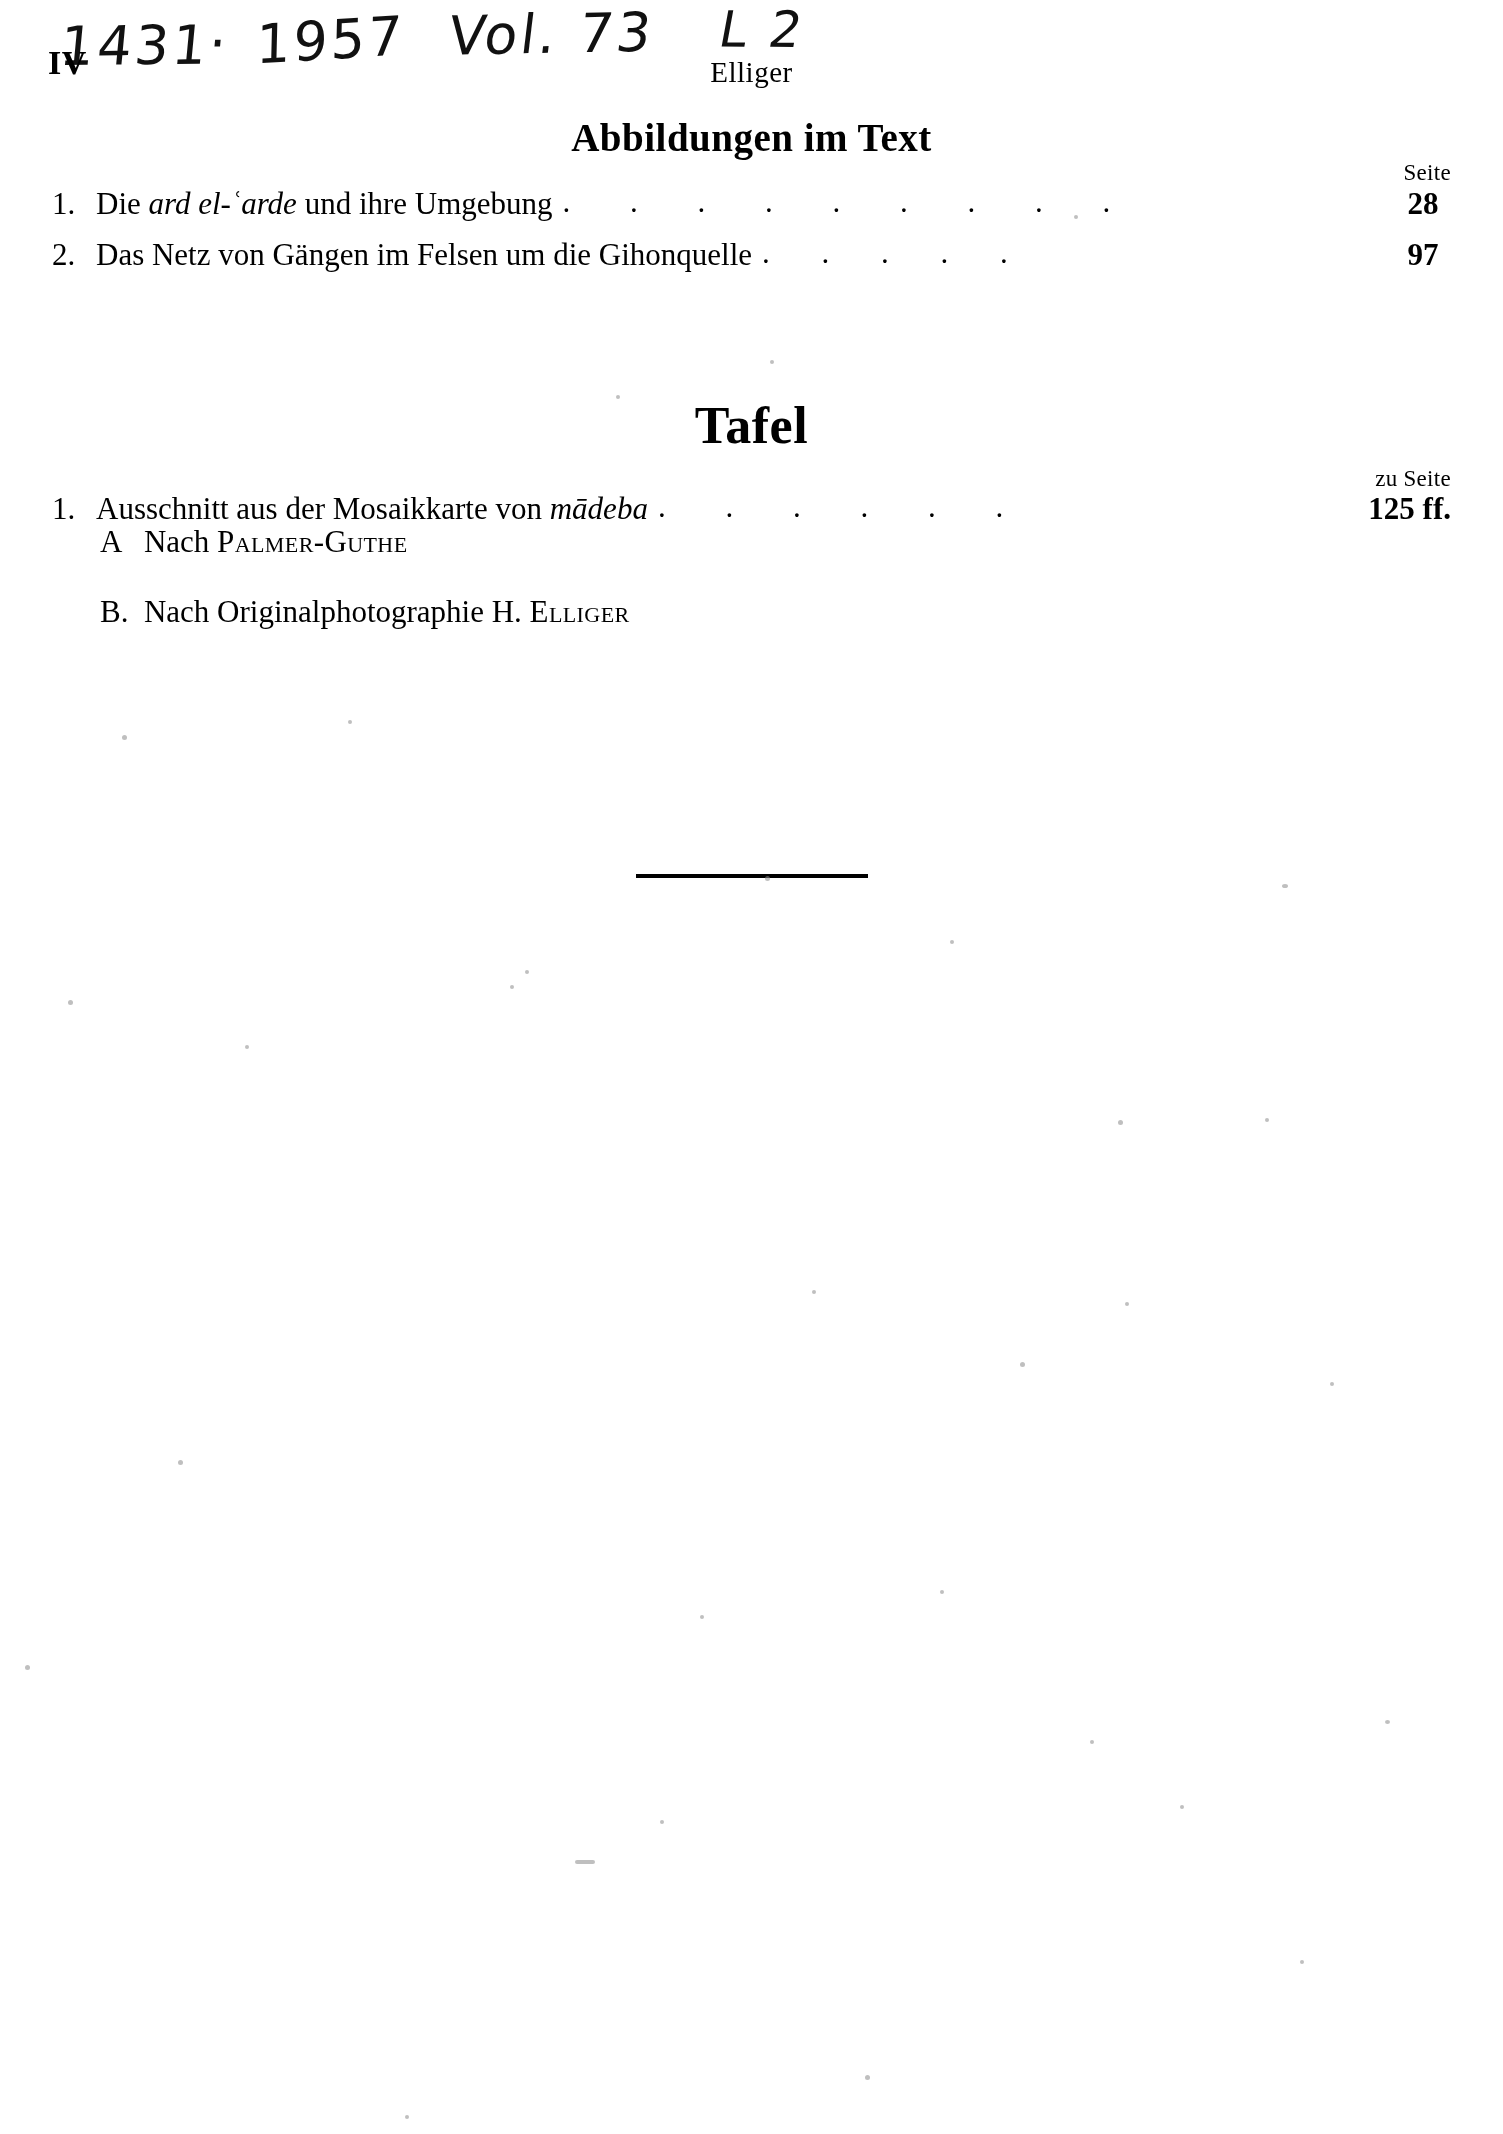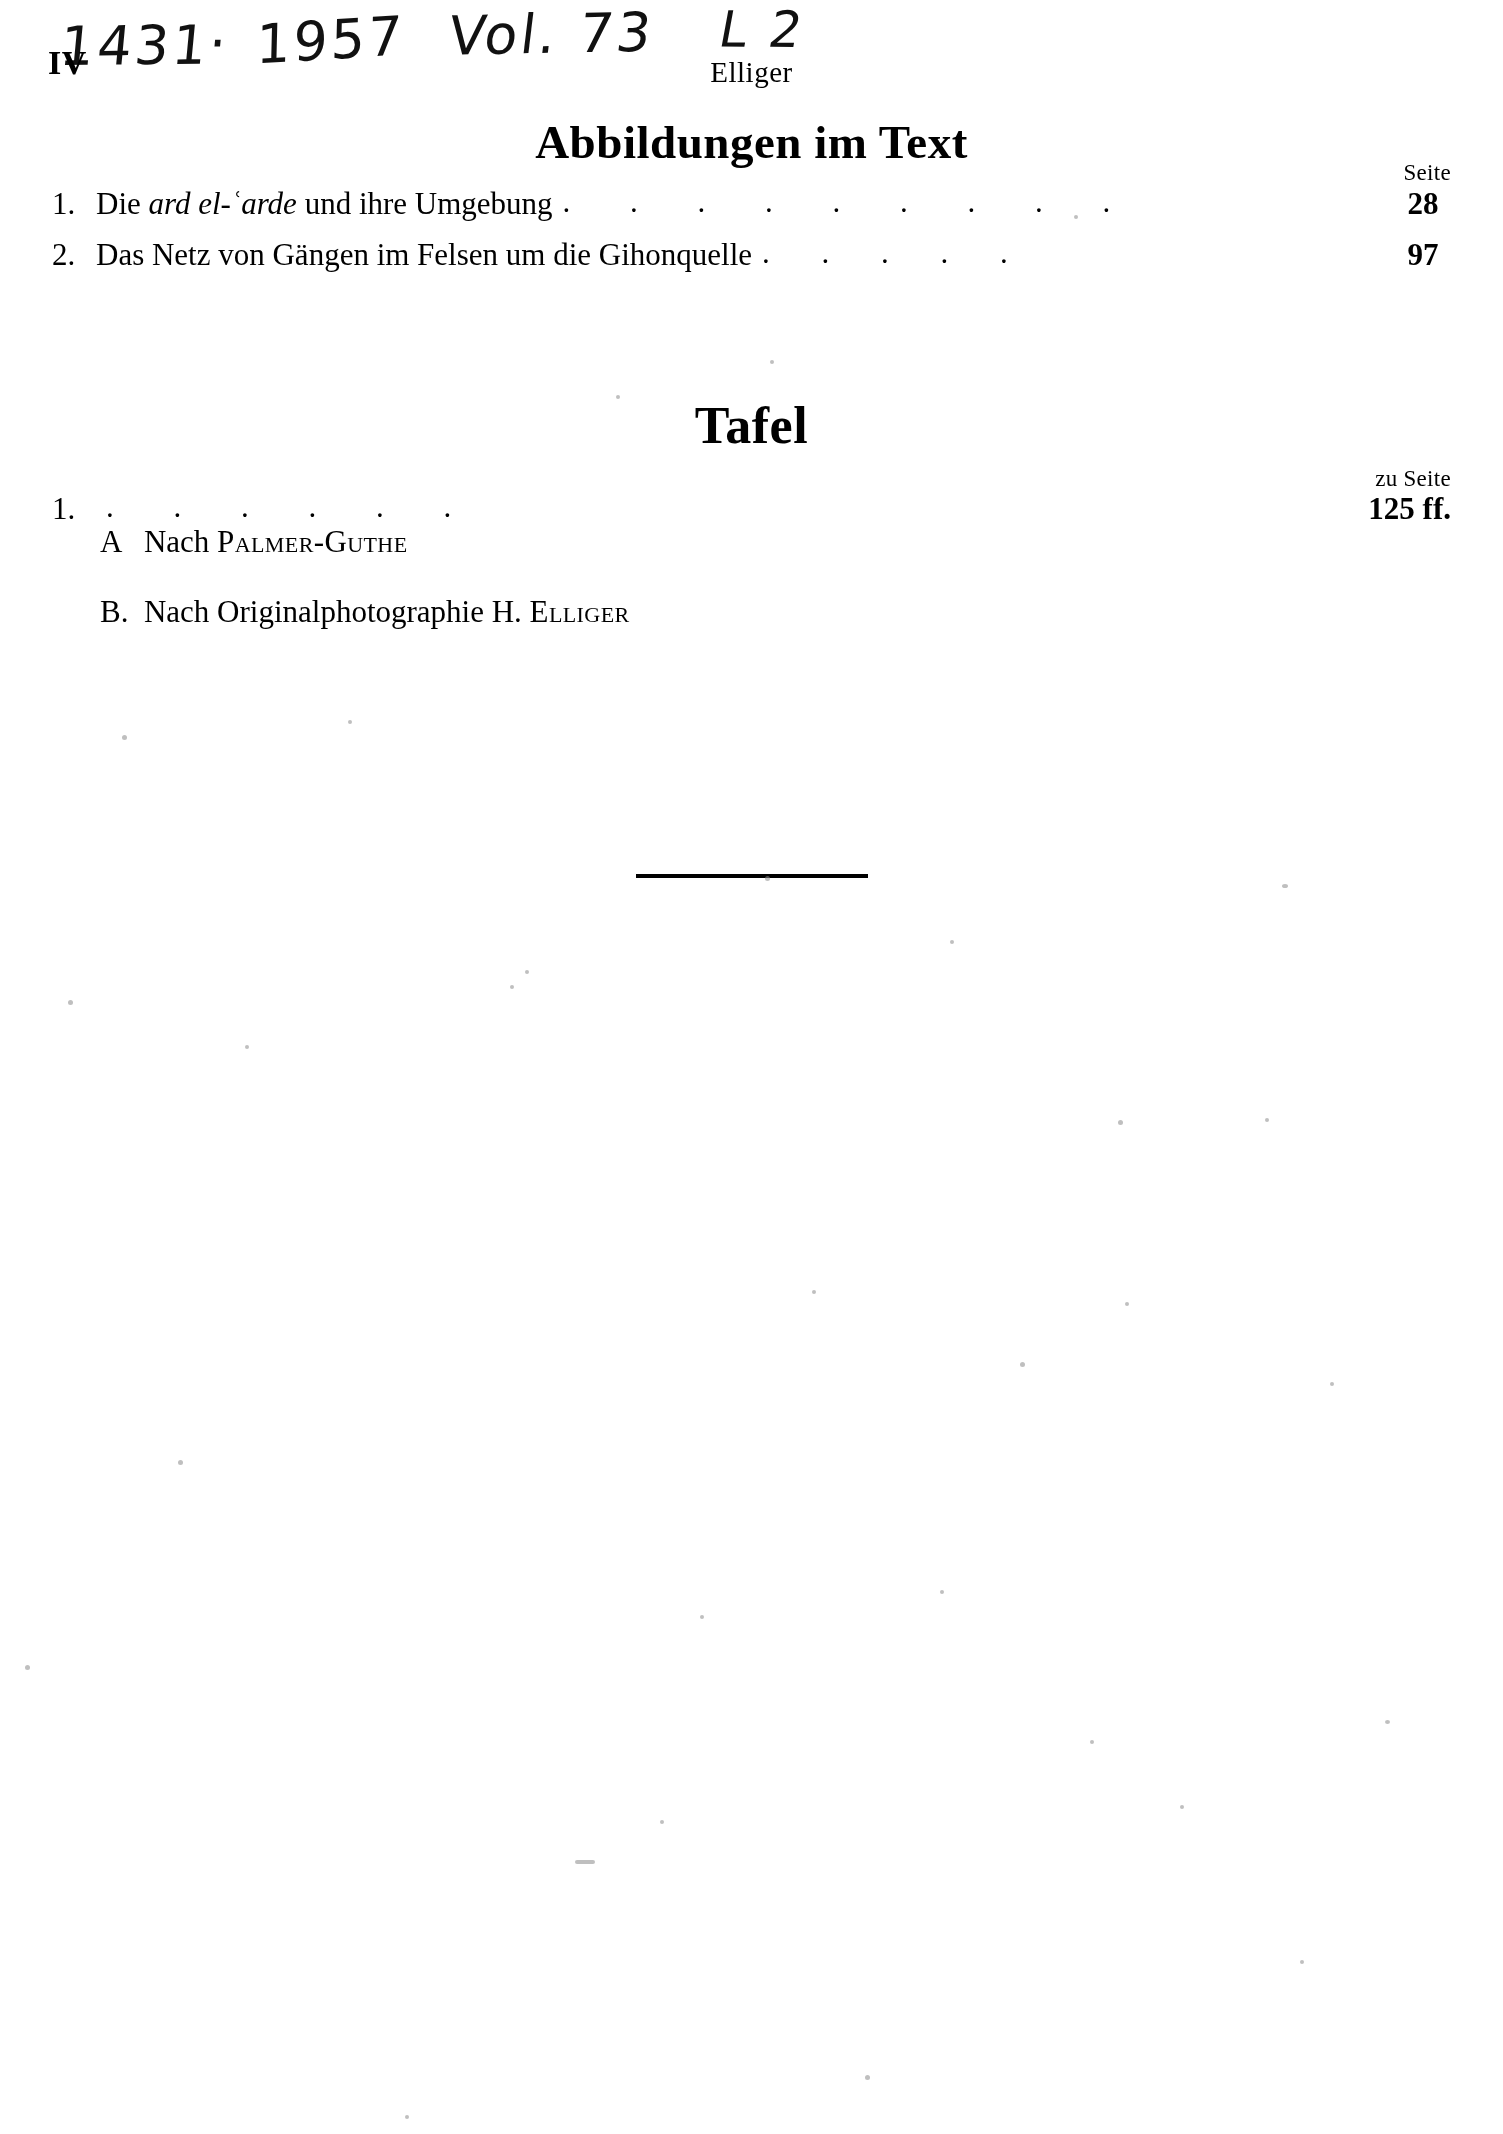--- a/index.html
+++ b/index.html
@@ -61,21 +61,21 @@
   
   .section-title {
     width: 100%;
     text-align: center;
     font-weight: bold;
     letter-spacing: 0.5px;
   }
   .h-abb {
     position: absolute;
     top: 115px;
-    font-size: 47px;
+    font-size: 39px;
   }
   .h-tafel {
     position: absolute;
     top: 396px;
     font-size: 52px;
   }
 
   
   .col-cap {
     position: absolute;
@@ -191,20 +191,21 @@
     <span class="txt">Das Netz von Gängen im Felsen um die Gihonquelle</span>
     <span class="leader leader-tight">. . . . .</span>
     <span class="pg">97</span>
   </div>
 
   <div class="section-title h-tafel">Tafel</div>
   <div class="col-cap cap-zuseite">zu Seite</div>
 
   <div class="entry r3">
     <span class="num">1.</span>
+    <span class="txt"><span>Ausschnitt aus der Mosaikkarte von </span><span class="ital">mādeba</span></span>
     <span class="leader">. . . . . .</span>
     <span class="pg">125 ff.</span>
   </div>
 
   <div class="sub s1">
     <span>A</span>
     &nbsp;&nbsp;<span>Nach </span><span class="sc">Palmer-Guthe</span>
   </div>
 
   <div class="sub s2">

